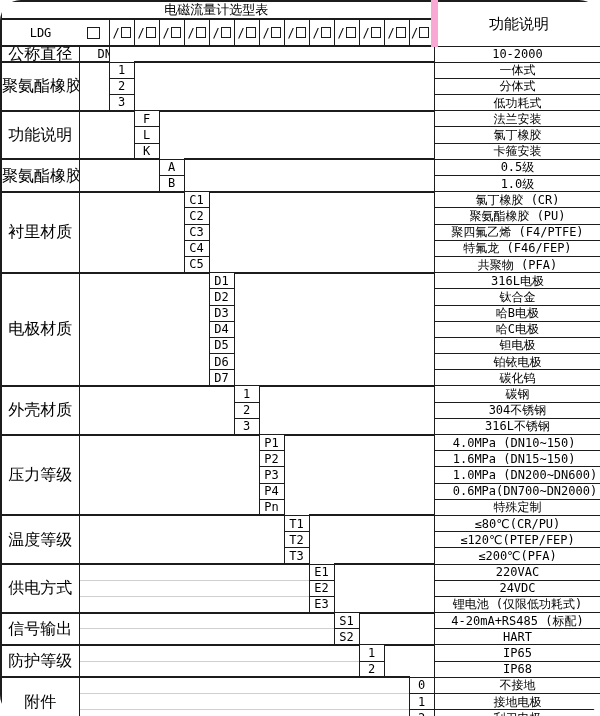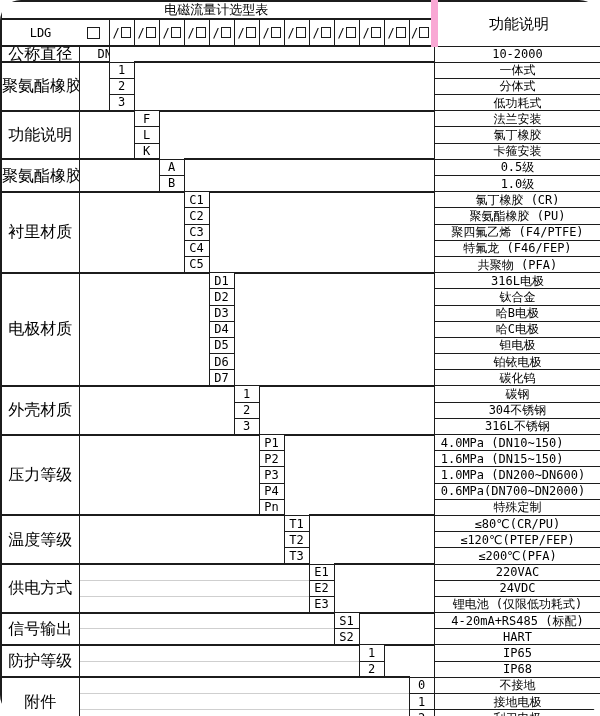--- a/index.html
+++ b/index.html
@@ -18,21 +18,21 @@
   tr{height:16.2px;}
   tr.t{height:18px;}
   tr.l{height:27px;}
   .title{font-size:13px;border-bottom:2px solid #1c1c1c;}
   .fhead{font-size:15px;border-left:7px solid #f9a8d4;}
   .lab{border-right:1px solid #1c1c1c;font-size:16px;}
   .bt{border-top:2px solid #1c1c1c;}
   .code{border:1px solid #1c1c1c;}
   .dncell{border-right:1px solid #1c1c1c;text-align:left;padding-left:18px;}
   .func{border-left:1px solid #1c1c1c;border-top:1px solid #1c1c1c;}
-  .func.left{text-align:left;padding-left:6px;}
+  .func.left{text-align:left;padding-left:18px;}
   .ghost{border-top:1px solid #cfcfcf;}
   .blank{background:#fff;}
   .cb{border-right:1px solid #1c1c1c;}
   .cs{border-left:1px solid #1c1c1c;}
   .box{display:inline-block;width:8px;height:9px;border:1px solid #1c1c1c;vertical-align:-1px;background:#fff;}
   .box.big{width:11px;height:10px;vertical-align:-2px;}
   .sl{display:inline-block;margin-right:1px;}
 </style>
 </head>
 <body>

